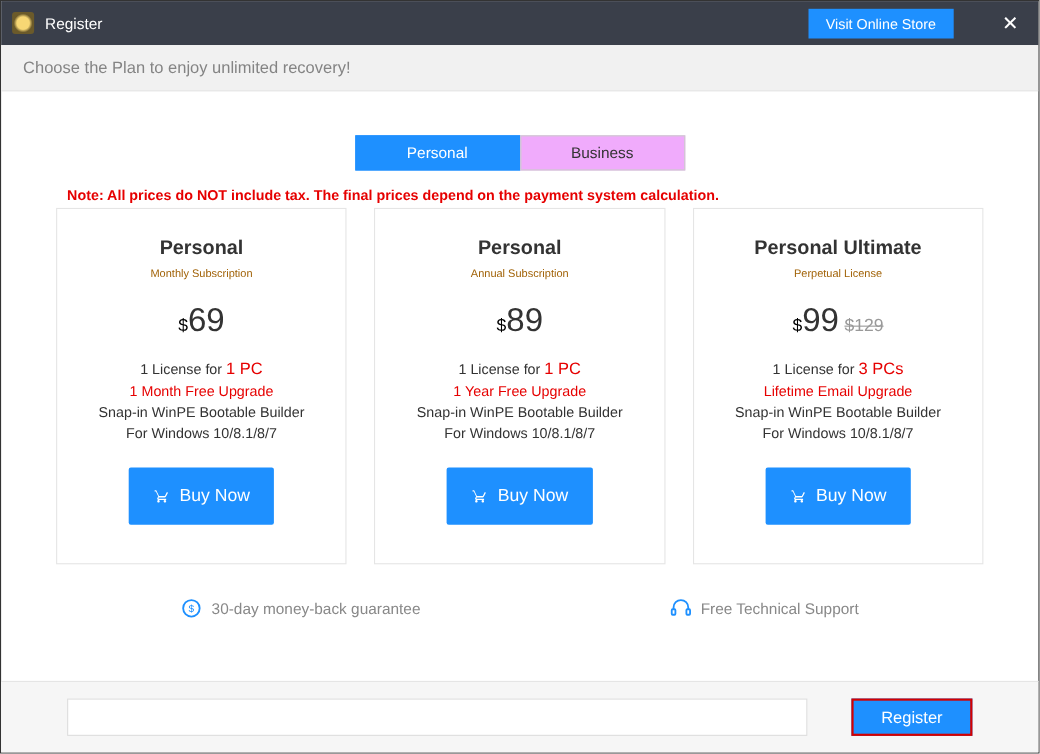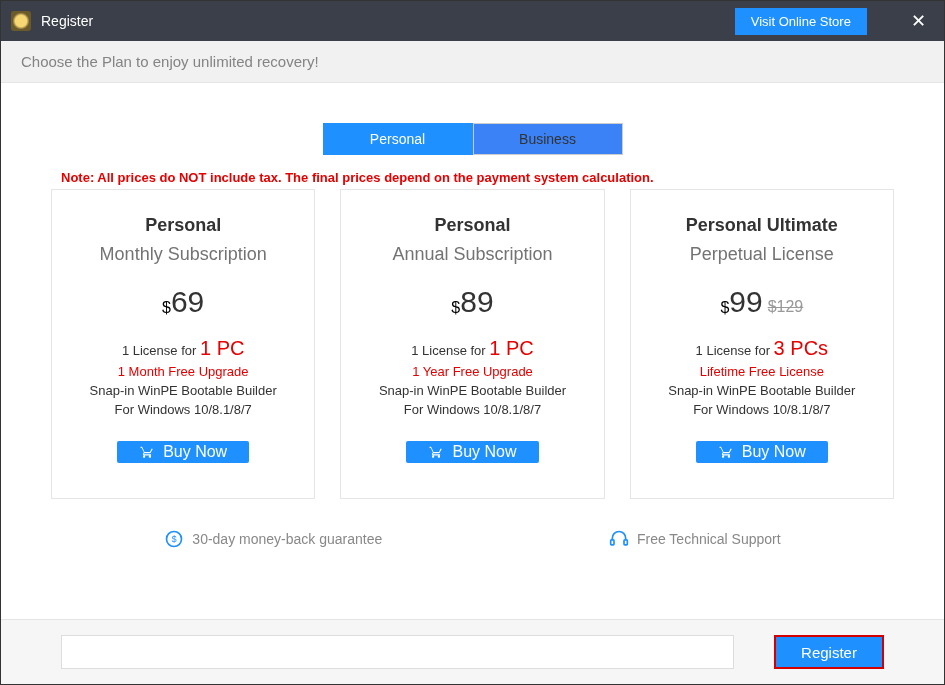--- a/index.html
+++ b/index.html
@@ -11,37 +11,37 @@
 .titlebar .visit-btn { background: #1e90ff; color: #fff; border: none; padding: 6px 16px; font-size: 13px; cursor: pointer; margin-right: 36px; }
 .titlebar .close { font-size: 18px; cursor: pointer; padding: 0 8px; color:#fff; }
 
 .subheader { background: #f1f1f1; padding: 12px 20px; color: #848484; font-size: 15px; border-bottom: 1px solid #e5e5e5; }
 
 .content { padding: 20px 40px 0 40px; }
 
 .tabs { display: flex; justify-content: center; margin: 20px 0 15px; }
 .tab { width: 150px; height: 32px; display: flex; align-items: center; justify-content: center; font-size: 14px; border: 1px solid #ccc; cursor: pointer; }
 .tab.active { background: #1e90ff; color: #fff; border-color: #1e90ff; }
-.tab:not(.active) { background: #3b82f6; color: #333; }
+.tab:not(.active) { background: #f0abfc; color: #333; }
 
 .note { color: #e60000; font-size: 13px; font-weight: bold; margin: 0 20px 4px; }
 
 .cards { display: flex; gap: 25px; justify-content: center; padding: 0 10px; }
 .card { flex: 1; border: 1px solid #e5e5e5; padding: 25px 15px 35px; text-align: center; background: #fff; }
 .card-title { font-size: 18px; font-weight: bold; color: #333; margin-bottom: 8px; }
-.card-sub { color: #737373; font-size: 18px; margin-bottom: 20px; }
+.card-sub { color: #a16207; font-size: 10px; margin-bottom: 20px; }
 .price-line { margin-bottom: 18px; }
 .dollar { font-size: 16px; vertical-align: middle; }
 .amount { font-size: 30px; color: #333; }
 .old-price { color: #999; text-decoration: line-through; font-size: 16px; margin-left: 5px; }
 .license-line { font-size: 13px; color: #333; margin-bottom: 4px; }
-.license-line .red { color: #e60000; font-size: 20px; }
+.license-line .red { color: #e60000; font-size: 15px; }
 .upgrade-line { color: #e60000; font-size: 13px; margin-bottom: 4px; }
 .feat { font-size: 13px; color: #333; margin-bottom: 4px; }
-.buy-btn { margin-top: 20px; background: #1e90ff; color: #fff; border: none; padding: 2px 22px; font-size: 16px; cursor: pointer; border-radius: 2px; display: inline-flex; align-items: center; gap: 8px; }
+.buy-btn { margin-top: 20px; background: #1e90ff; color: #fff; border: none; padding: 17px 22px; font-size: 16px; cursor: pointer; border-radius: 2px; display: inline-flex; align-items: center; gap: 8px; }
 .cart-icon { width: 16px; height: 14px; display:inline-block; }
 
 .assurances { display: flex; justify-content: space-around; margin: 30px 10px 20px; color: #888; font-size: 14px; }
 .assurance { display: flex; align-items: center; gap: 8px; }
 .assurance svg { width: 20px; height: 20px; }
 
 .footer { background: #f6f6f6; border-top: 1px solid #e5e5e5; padding: 15px 60px; display: flex; gap: 40px; align-items: center; position: absolute; bottom: 1px; left: 1px; right: 1px; }
 .license-input { flex: 1; height: 34px; border: 1px solid #ddd; background: #fff; padding: 0 10px; font-size: 14px; color:#999; }
 .license-input::placeholder { color: transparent; text-shadow: 0 0 6px #aaa; }
 .register-btn { width: 110px; height: 34px; background: #1e90ff; color: #fff; border: 2px solid #d40000; font-size: 15px; cursor: pointer; }
@@ -105,21 +105,21 @@
       </button>
     </div>
 
     <div class="card">
       <div class="card-title">Personal Ultimate</div>
       <div class="card-sub">Perpetual License</div>
       <div class="price-line">
         <span class="dollar">$</span><span class="amount">99</span><span class="old-price">$129</span>
       </div>
       <div class="license-line"><span>1 License for </span><span class="red">3 PCs</span></div>
-      <div class="upgrade-line">Lifetime Free License</div>
+      <div class="upgrade-line">Lifetime Email Upgrade</div>
       <div class="feat">Snap-in WinPE Bootable Builder</div>
       <div class="feat">For Windows 10/8.1/8/7</div>
       <button class="buy-btn">
         <svg class="cart-icon" viewBox="0 0 24 24" fill="#fff">
             <path d="M7 18c-1.1 0-2 .9-2 2s.9 2 2 2 2-.9 2-2-.9-2-2-2zm10 0c-1.1 0-2 .9-2 2s.9 2 2 2 2-.9 2-2-.9-2-2-2zM7.2 14h9.5c.8 0 1.4-.4 1.8-1.1l3.3-6.2-1.7-.9L17 12H7.8L3.5 3H1v2h2l3.6 7.6-1.4 2.5c-.7 1.3.2 2.9 1.8 2.9h12v-2H7.2z"></path>
           </svg>
         <span>Buy Now</span>
       </button>
     </div>
 

